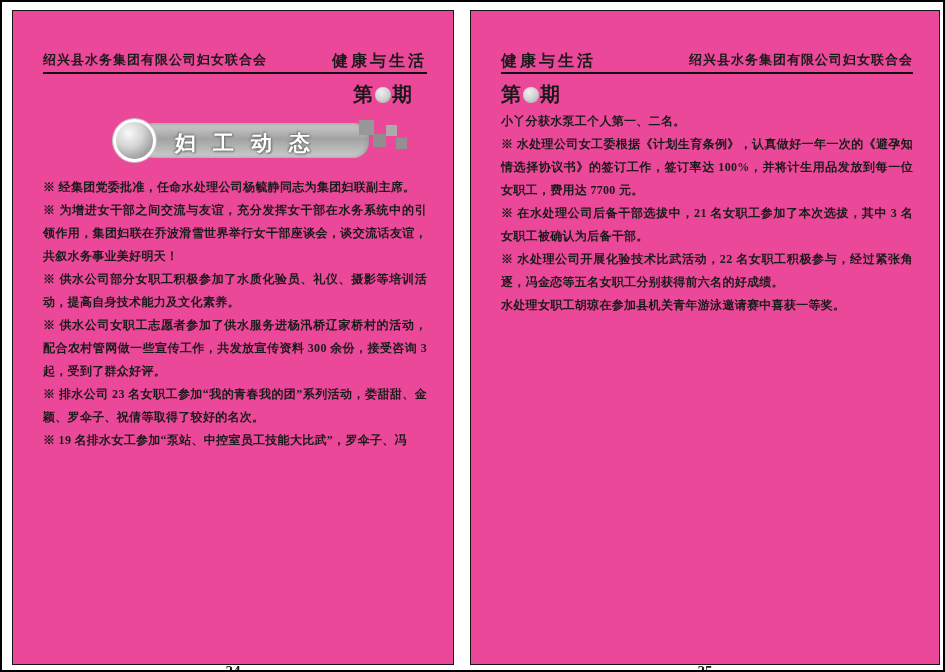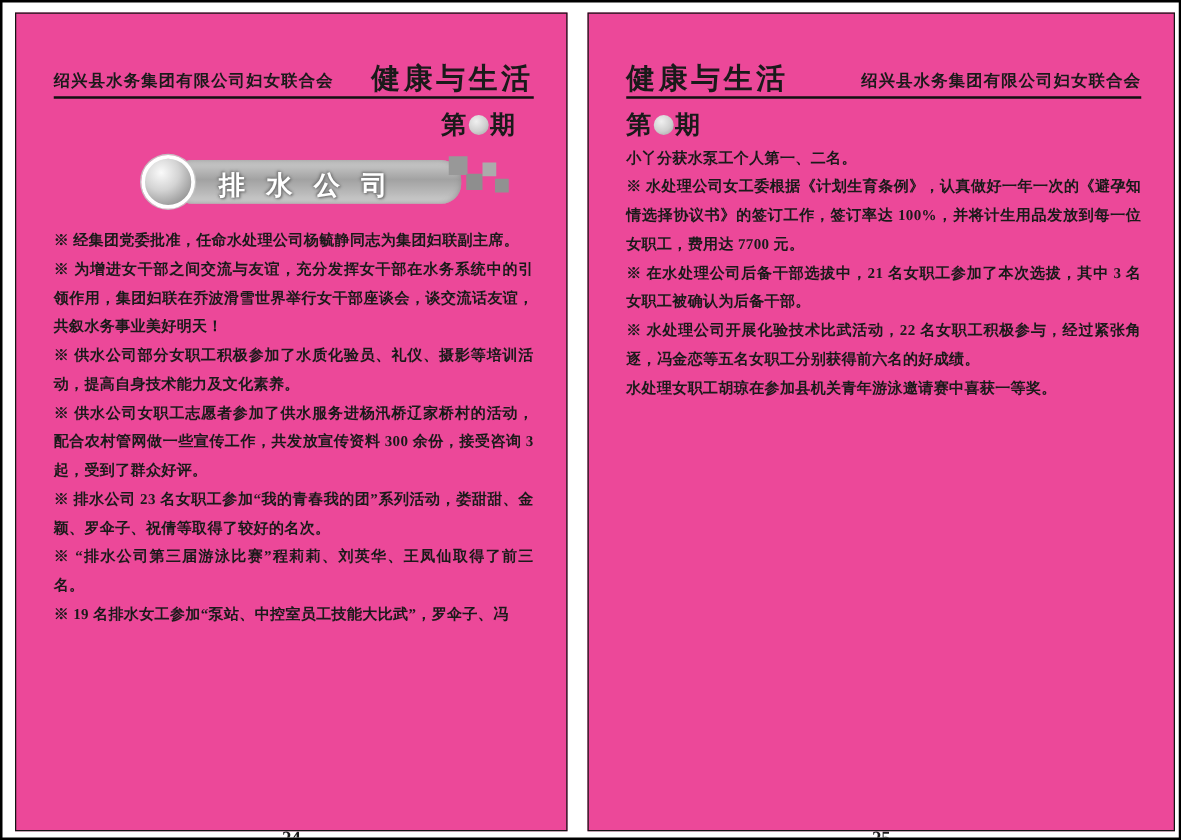--- a/index.html
+++ b/index.html
@@ -36,21 +36,21 @@
     border-bottom: 2px solid #111;
     padding-bottom: 3px;
   }
   .corp-name {
     font-size: 13px;
     font-weight: bold;
     letter-spacing: 1px;
     white-space: nowrap;
   }
   .masthead {
-    font-size: 23px;
+    font-size: 16px;
     font-weight: bold;
     letter-spacing: 3px;
     white-space: nowrap;
     line-height: 1;
   }
 
   .issue-line {
     margin-top: 7px;
     font-size: 20px;
     font-weight: bold;
@@ -145,36 +145,35 @@
         <span class="masthead">健康与生活</span>
       </div>
 
       <div class="issue-line align-right">
         <span>第</span><span class="issue-circle"></span><span>期</span>
       </div>
 
       <div class="banner">
         <span class="banner-sphere"></span>
         <span class="banner-bar"></span>
-        <span class="banner-text">排水公司</span>
+        <span class="banner-text">妇工动态</span>
         <span class="checker">
           <span class="sq sq1"></span>
           <span class="sq sq2"></span>
           <span class="sq sq3"></span>
           <span class="sq sq4"></span>
         </span>
       </div>
 
       <div class="body-text">
         <p>※ 经集团党委批准，任命水处理公司杨毓静同志为集团妇联副主席。</p>
         <p>※ 为增进女干部之间交流与友谊，充分发挥女干部在水务系统中的引领作用，集团妇联在乔波滑雪世界举行女干部座谈会，谈交流话友谊，共叙水务事业美好明天！</p>
         <p>※ 供水公司部分女职工积极参加了水质化验员、礼仪、摄影等培训活动，提高自身技术能力及文化素养。</p>
         <p>※ 供水公司女职工志愿者参加了供水服务进杨汛桥辽家桥村的活动，配合农村管网做一些宣传工作，共发放宣传资料 300 余份，接受咨询 3 起，受到了群众好评。</p>
         <p>※ 排水公司 23 名女职工参加“我的青春我的团”系列活动，娄甜甜、金颖、罗伞子、祝倩等取得了较好的名次。</p>
-        <p>※ “排水公司第三届游泳比赛”程莉莉、刘英华、王凤仙取得了前三名。</p>
         <p>※ 19 名排水女工参加“泵站、中控室员工技能大比武”，罗伞子、冯</p>
       </div>
 
       <div class="page-number">24</div>
     </div>
   </div>
 
   <div class="page page-right">
     <div class="page-inner">
 

